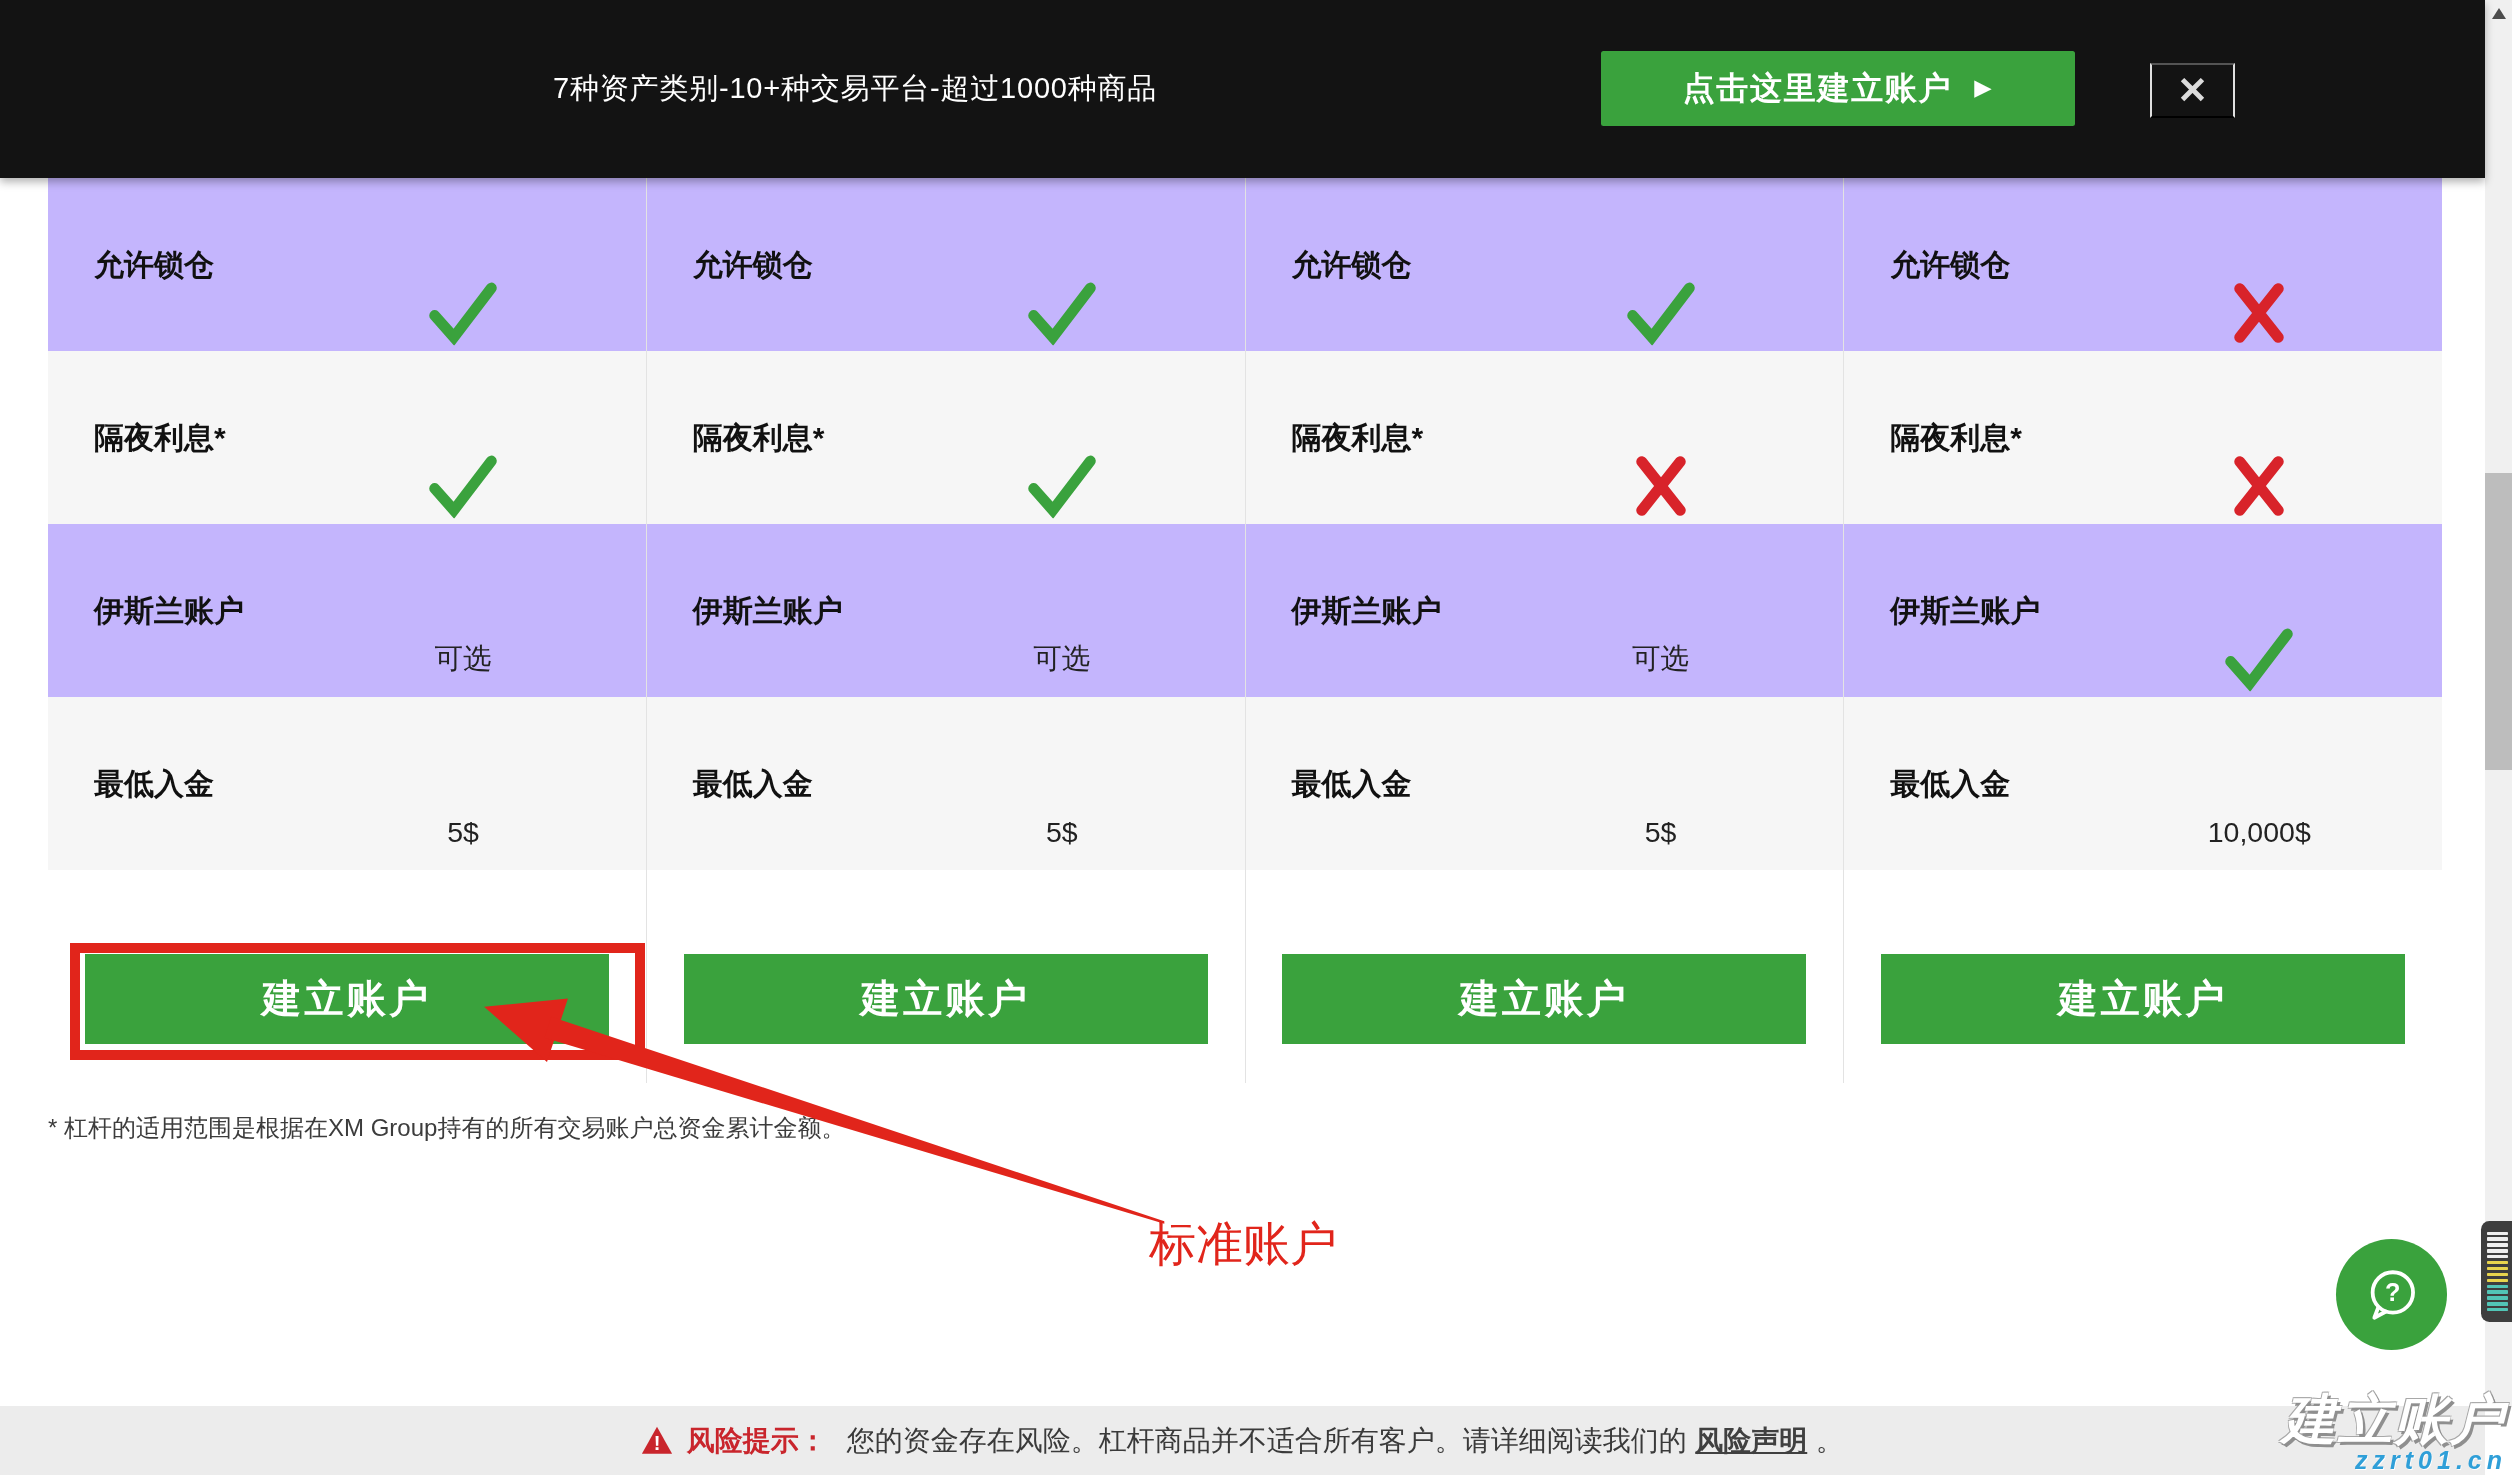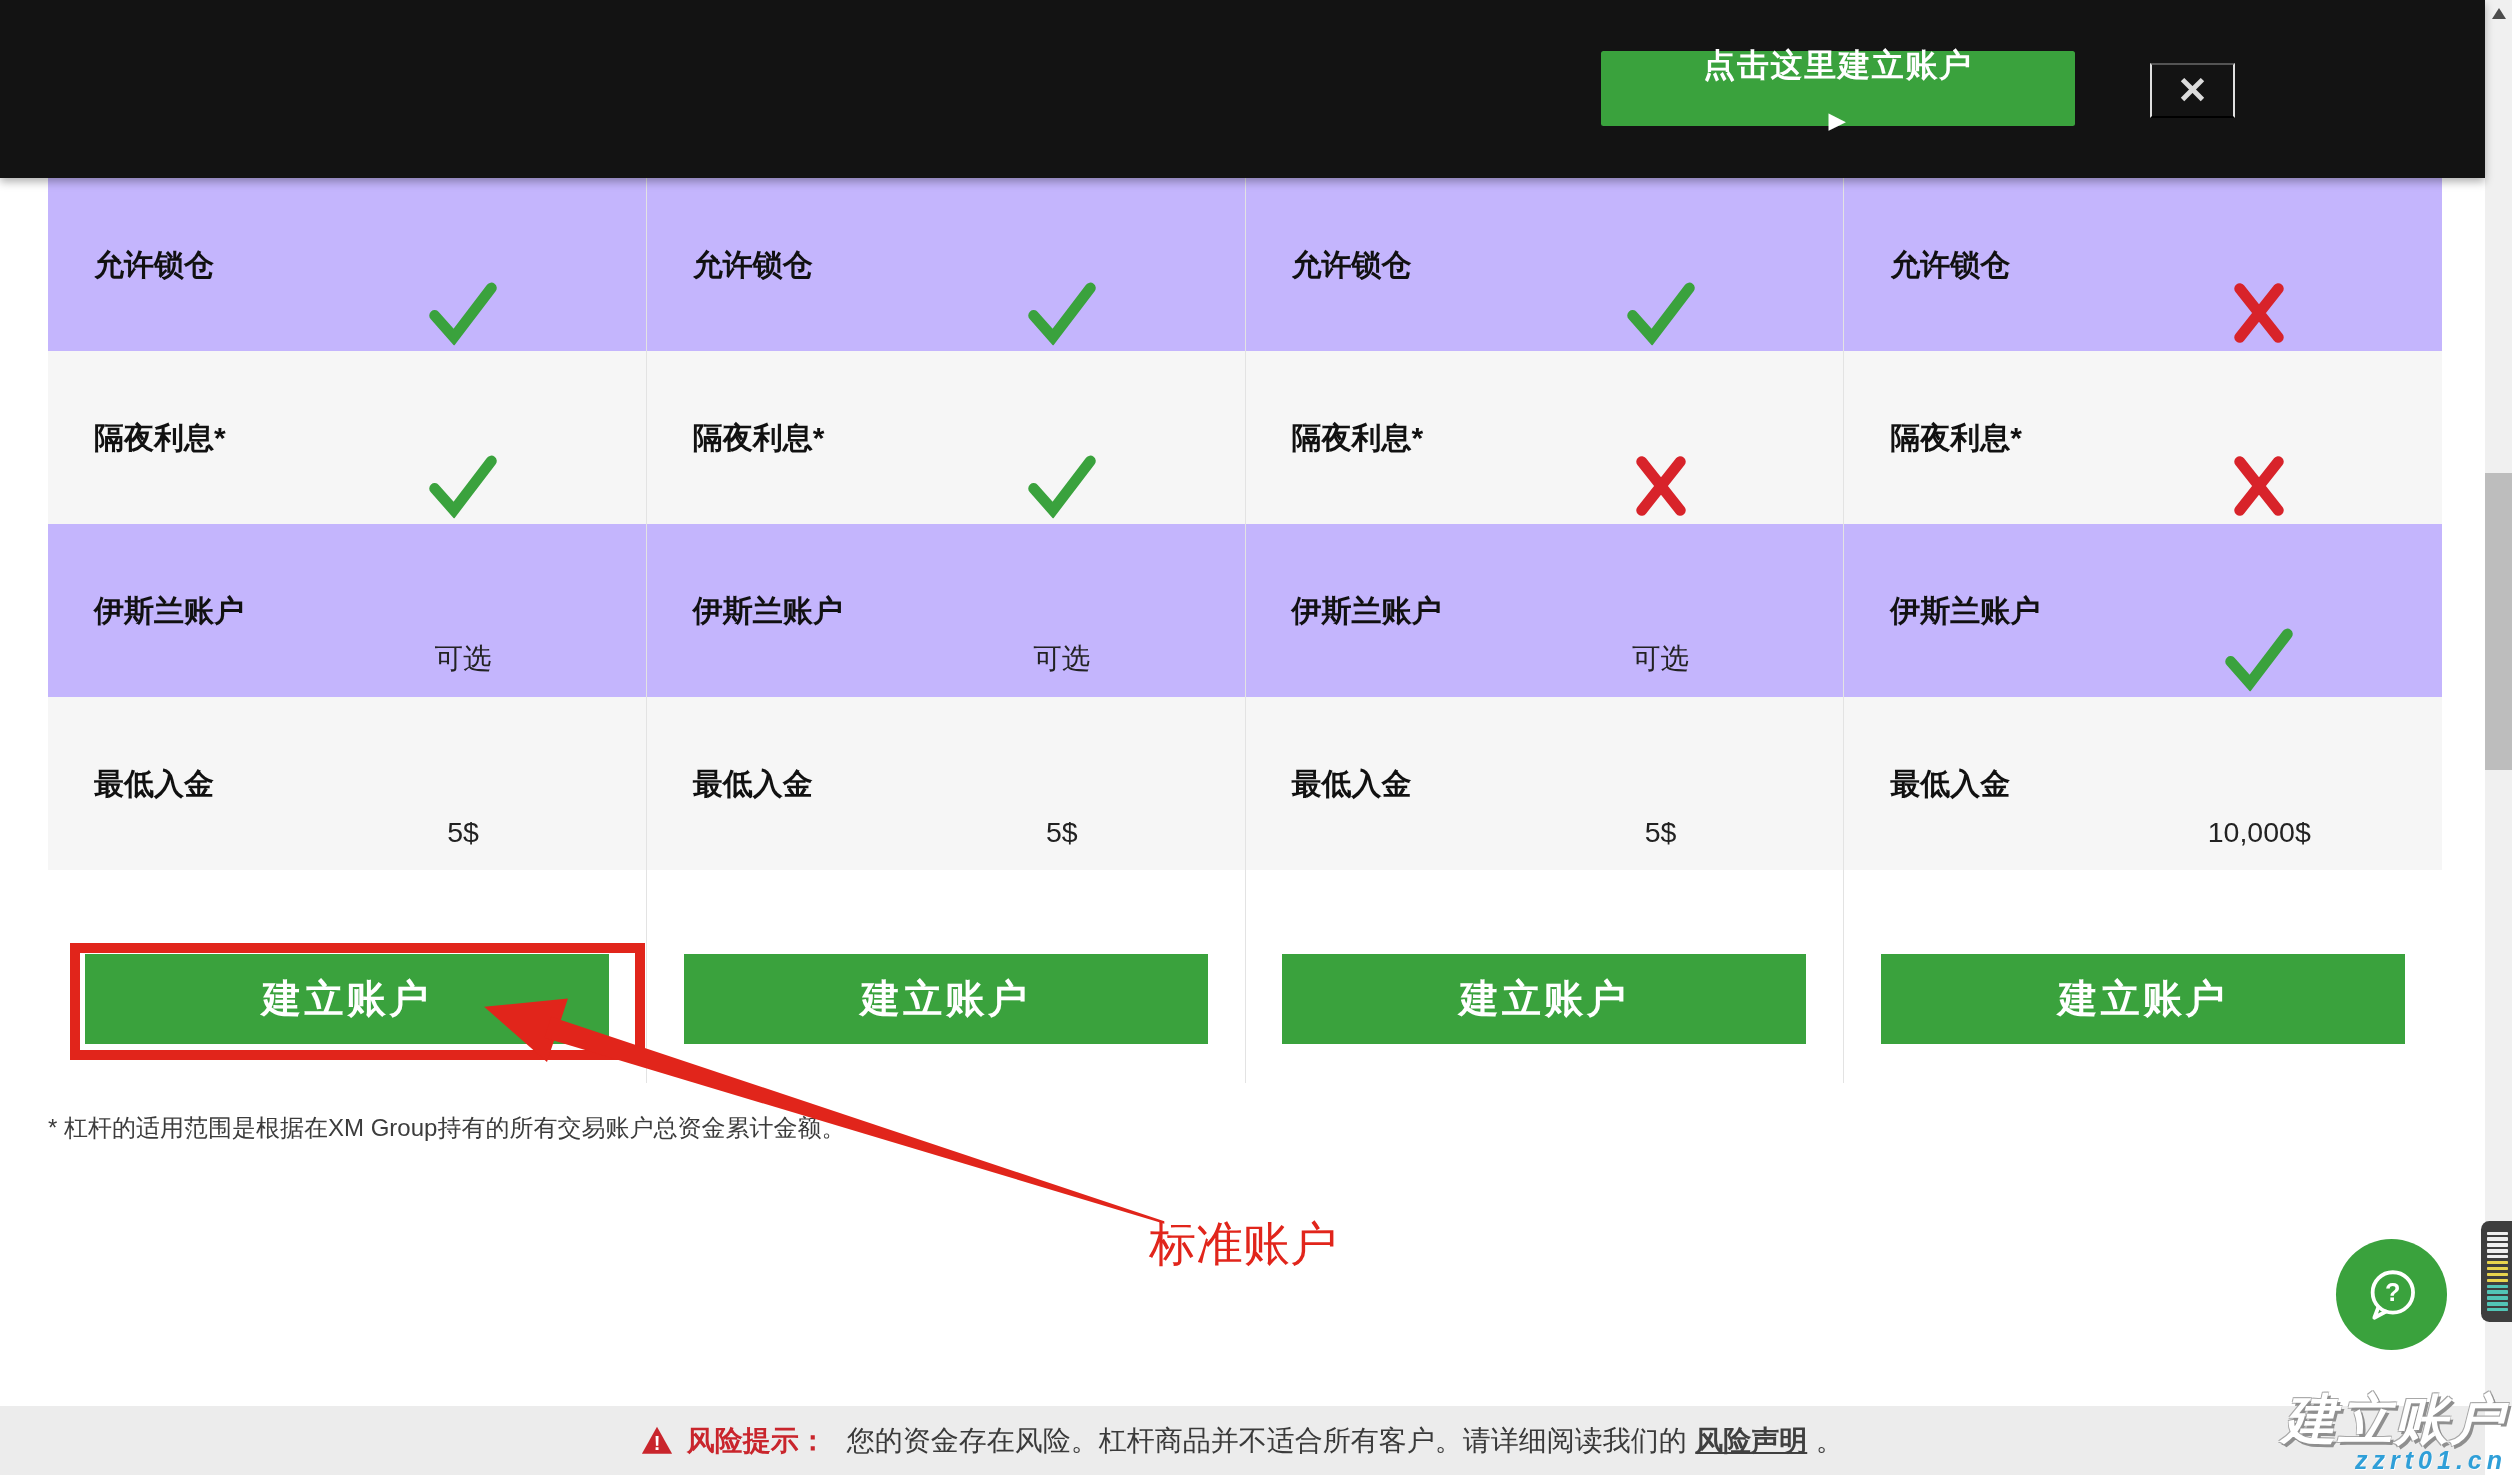--- a/index.html
+++ b/index.html
@@ -12,21 +12,21 @@
     position:relative;overflow:hidden;background:#ffffff;
     font-family:"Liberation Sans","DejaVu Sans",sans-serif;color:#1a1a1a;
   }
   
   .topbar{position:absolute;left:0;top:0;width:2485px;height:178px;background:#131313;
     box-shadow:0 4.2px 8.4px rgba(0,0,0,.3);z-index:10;}
   .topbar-title{position:absolute;left:553px;top:0;height:178px;display:flex;align-items:center;
     color:#ffffff;font-size:29px;font-weight:500;letter-spacing:0.8px;}
   .cta-btn{position:absolute;left:1601px;top:51px;width:474px;height:75px;background:var(--green);
     border:none;border-radius:2.5px;color:#fff;font-size:32px;font-weight:bold;cursor:pointer;
-    display:flex;align-items:center;justify-content:center;gap:22px;font-family:inherit;letter-spacing:1.7px;flex-direction:column;}
+    display:flex;align-items:center;justify-content:center;gap:22px;font-family:inherit;letter-spacing:1.7px;}
   .cta-arrow{font-size:22.6px;line-height:1;}
   .close-box{position:absolute;left:2150px;top:63px;width:85px;height:55px;display:flex;
     align-items:center;justify-content:center;border-left:2.5px solid #e0e0e0;border-right:2.5px solid #e0e0e0;
     color:#dcdcdc;font-size:37px;font-weight:bold;cursor:pointer;background:transparent;}
   
   .scroll-track{position:absolute;left:2485px;top:0;width:27px;height:1406px;background:#f0f0f0;z-index:5;}
   .scroll-up{position:absolute;left:6.7px;top:7.5px;width:0;height:0;cursor:pointer;
     border-left:7.5px solid transparent;border-right:7.5px solid transparent;border-bottom:11px solid #4c4c4c;}
   .scroll-thumb{position:absolute;left:0;top:473px;width:27px;height:297px;background:#bdbdbd;cursor:pointer;}
   
@@ -69,20 +69,21 @@
   .wm1{position:absolute;right:6.7px;top:1384px;font-size:54px;font-weight:bold;font-style:italic;
     color:#ffffff;z-index:12;letter-spacing:1.7px;
     text-shadow:2.5px 2.5px 0 #8f8f8f,-0.8px -0.8px 0 #a8a8a8,0.8px -0.8px 0 #a8a8a8,-0.8px 0.8px 0 #a8a8a8;}
   .wm2{position:absolute;right:5px;top:1446px;font-size:25px;font-weight:bold;font-style:italic;
     color:#2f9fd8;z-index:12;letter-spacing:5px;text-shadow:0.8px 0.8px 0 #ffffff;}
 </style>
 </head>
 <body>
 
 <div class="topbar">
+  <div class="topbar-title">7种资产类别-10+种交易平台-超过1000种商品</div>
   <button class="cta-btn">
     <span>点击这里建立账户</span>
     <span class="cta-arrow">▶</span>
   </button>
   <button class="close-box">
     <span>✕</span>
   </button>
 </div>
 
 <div class="scroll-track">

